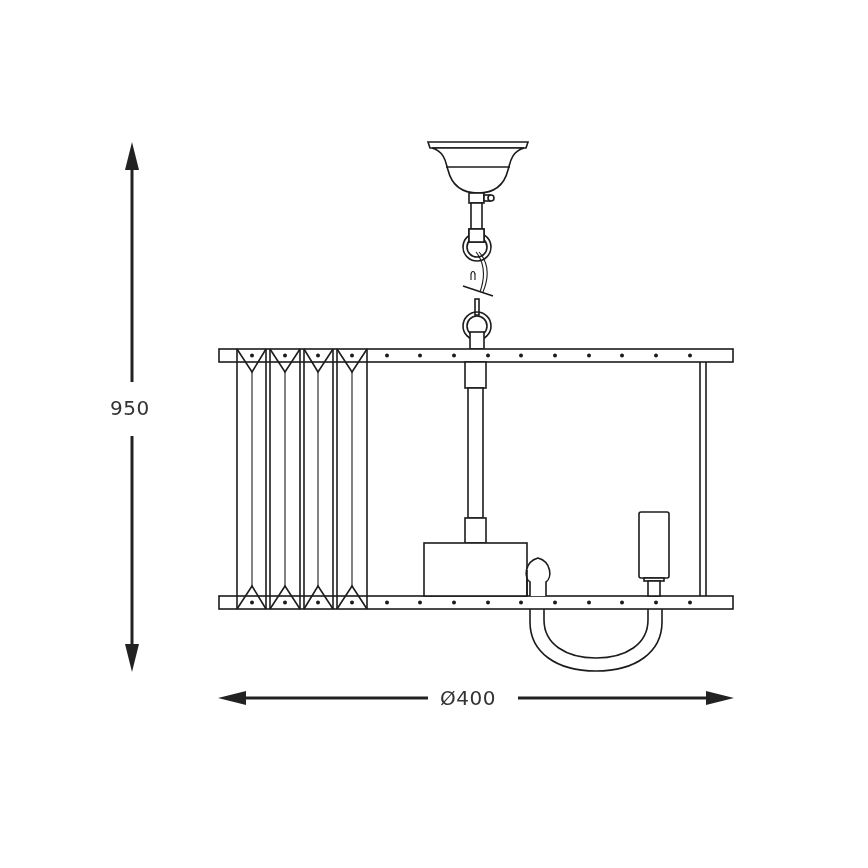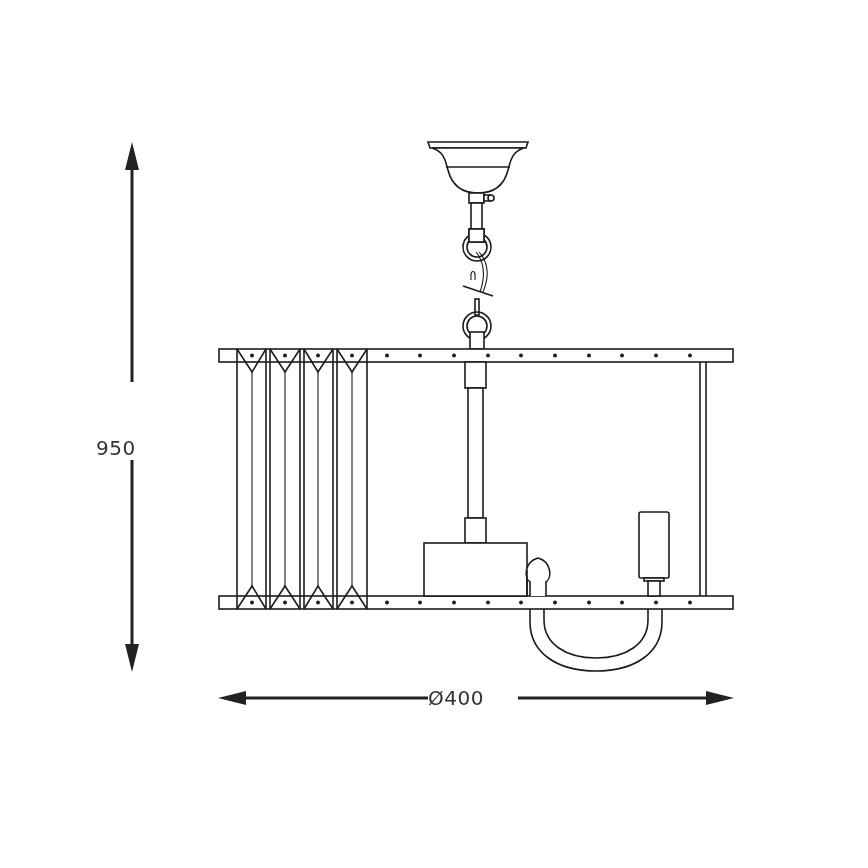--- a/index.html
+++ b/index.html
@@ -13,22 +13,22 @@
   .arrow { fill: #222222; }
   .dim-label {
     position: absolute;
     font-family: "DejaVu Sans", sans-serif;
     font-size: 20px;
     color: #333333;
     letter-spacing: 0.5px;
     background: #ffffff;
     line-height: 24px;
   }
-  #label-height { left: 96px; top: 396px; margin-top: 40px; }
-  #label-diameter { left: 428px; top: 686px; }
+  #label-height { left: 110px; top: 396px; }
+  #label-diameter { left: 440px; top: 686px; }
 </style>
 </head>
 <body>
 
 <svg id="drawing" viewBox="0 0 868 868" xmlns="http://www.w3.org/2000/svg">
 
   <g>
     <line class="dim" x1="132" y1="162" x2="132" y2="382"></line>
     <line class="dim" x1="132" y1="436" x2="132" y2="652"></line>
     <polygon class="arrow" points="132,142 125,170 139,170"></polygon>

